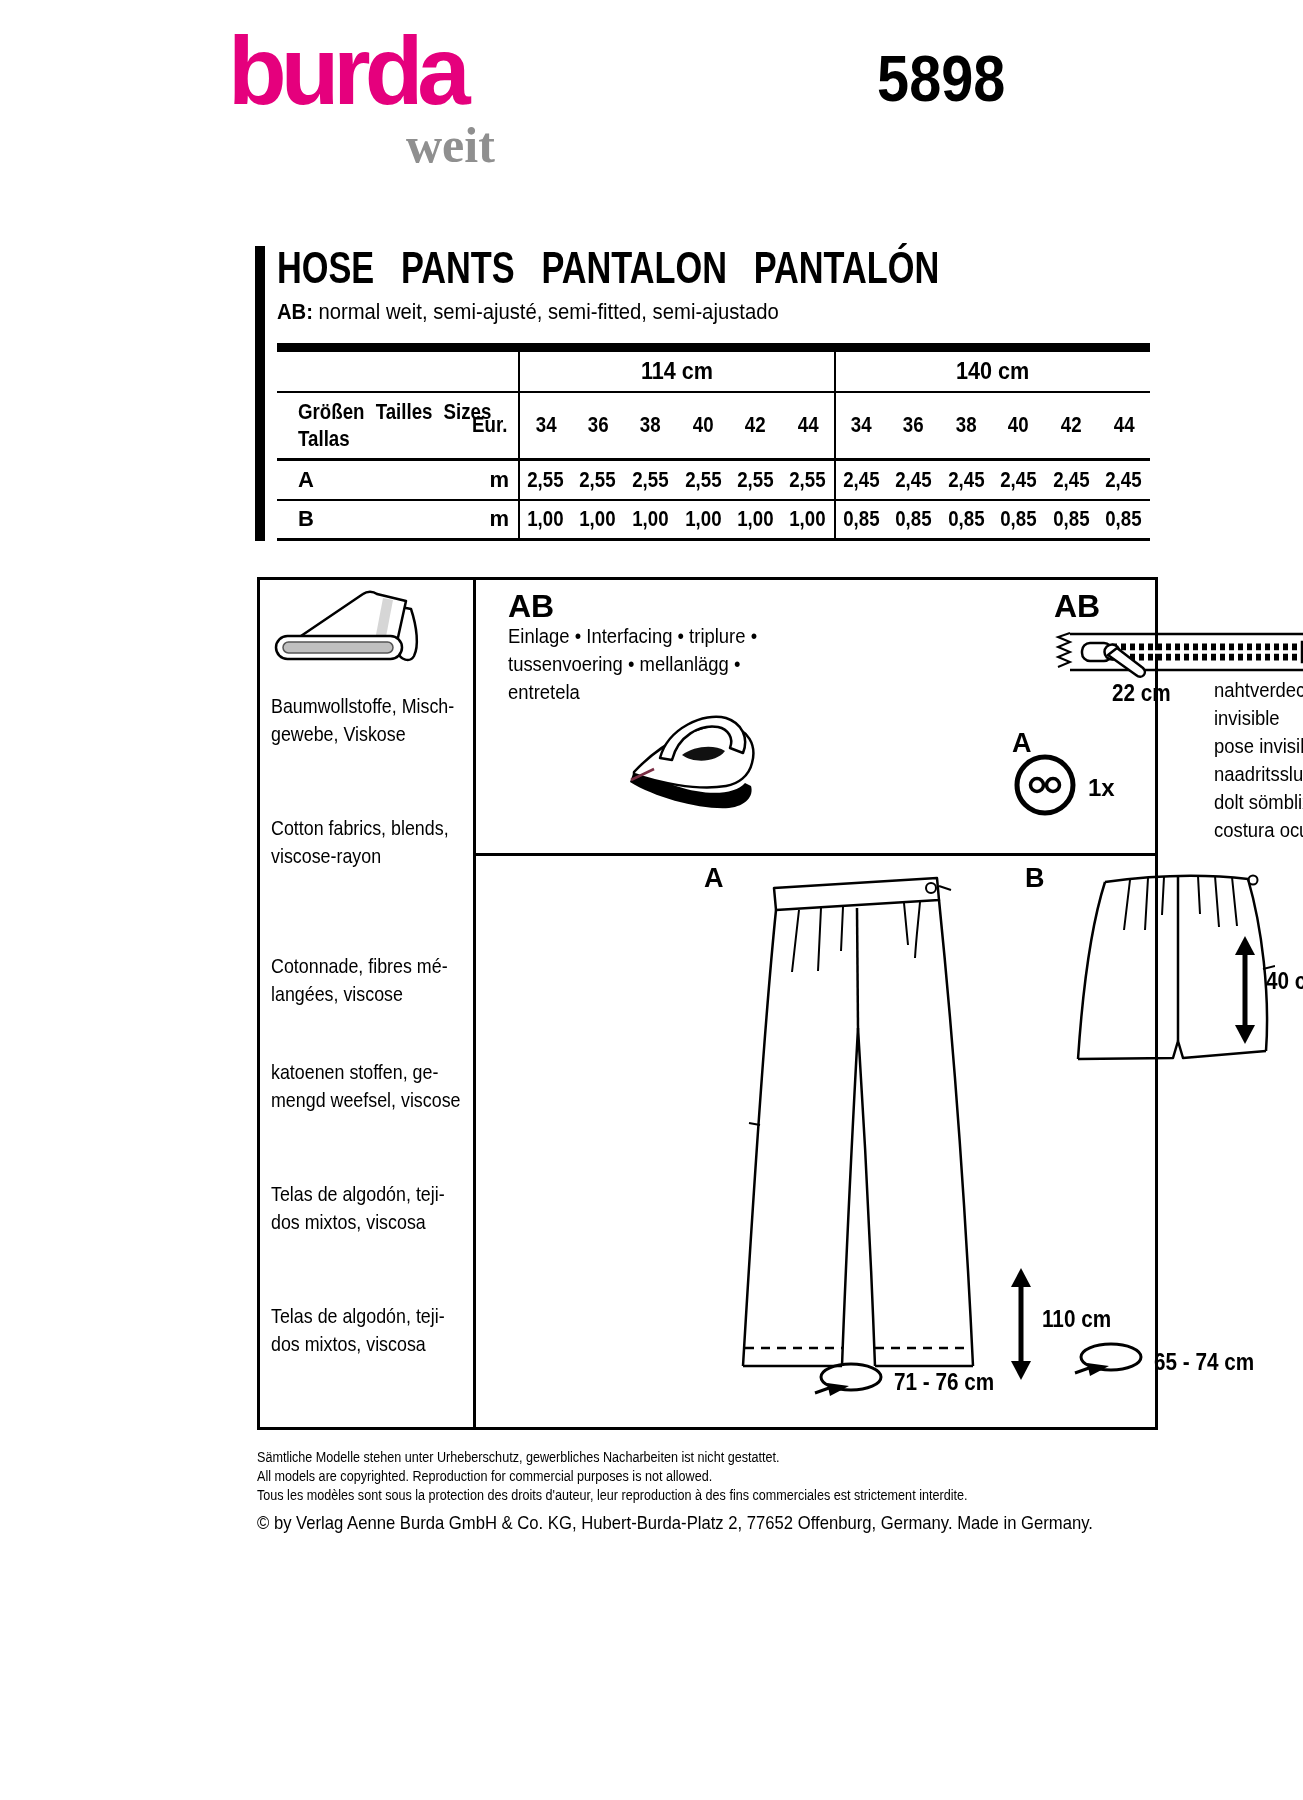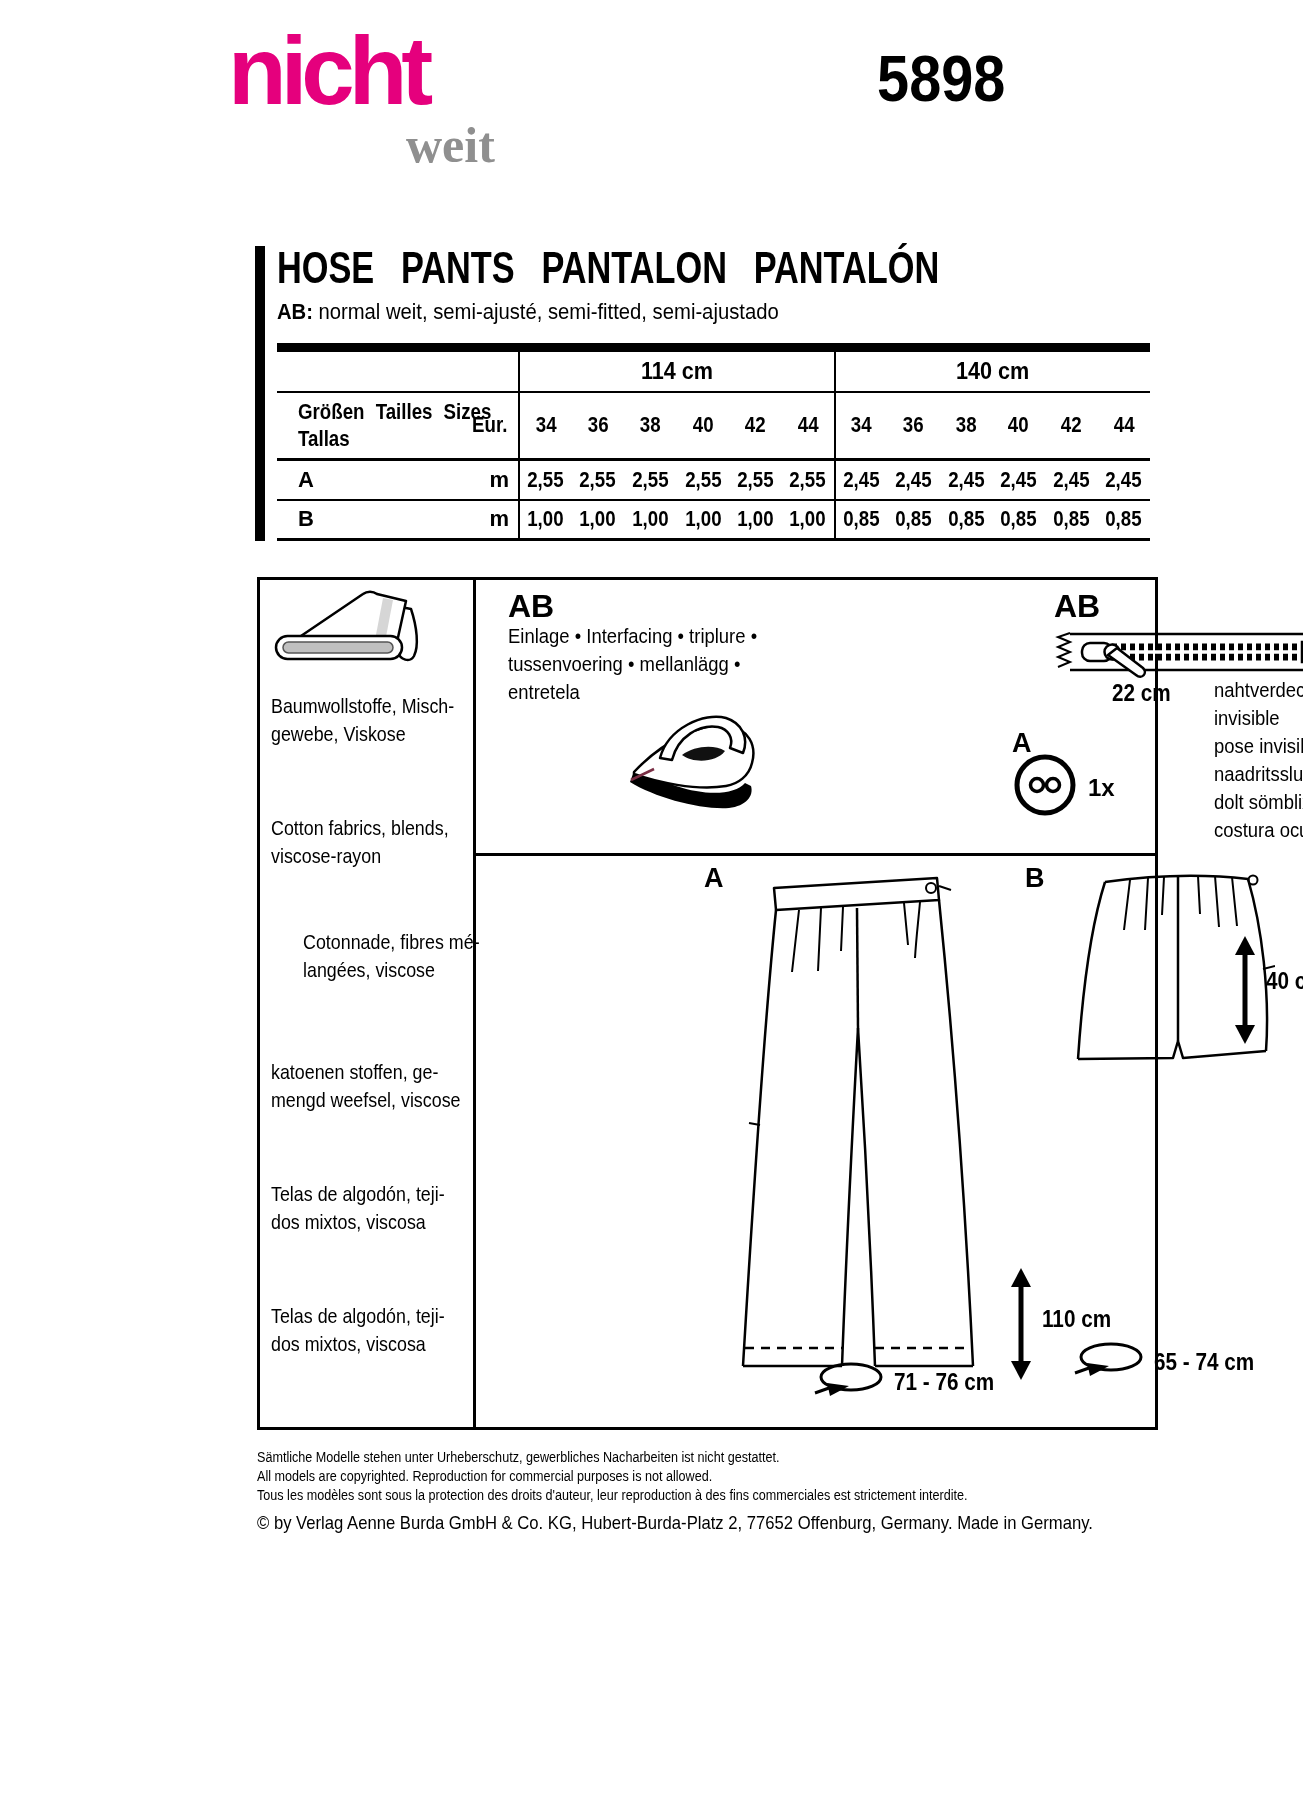--- a/index.html
+++ b/index.html
@@ -48,21 +48,21 @@
 
   .footer-small{font-size:14px;line-height:19px;}
   .footer-copy{font-size:18.5px;margin-top:7px;}
 </style>
 </head>
 <body>
 
 <div class="page">
 
   <div class="abs" style="left:228px;top:28px;width:320px;height:145px;">
-    <div class="logo-main" style="color:#e5007d;">nicht</div>
+    <div class="logo-main" style="color:#e5007d;">burda</div>
     <div class="logo-sub abs" style="left:178px;top:92px;color:#8f8f8f;">weit</div>
   </div>
   <div class="abs pattern-no" style="left:870px;top:28px;width:220px;text-align:left;margin-top:14px;">
     <span class="cx cx90 cxc">5898</span>
   </div>
 
   <div class="abs leftbar-wrap" style="left:255px;top:246px;width:895px;">
     <div class="doc-title">
       <span class="cx cx78">HOSE PANTS PANTALON PANTALÓN</span>
     </div>
@@ -151,21 +151,21 @@
         <rect x="13" y="56" width="110" height="11" rx="5.5" fill="#c0c0c0" stroke="#555" stroke-width="1.5"></rect>
       </svg>
       <div class="abs mat-line" style="left:11px;top:112px;">
         <span class="cx cx85">Baumwollstoffe, Misch-</span><br>
         <span class="cx cx85">gewebe, Viskose</span>
       </div>
       <div class="abs mat-line" style="left:11px;top:234px;">
         <span class="cx cx85">Cotton fabrics, blends,</span><br>
         <span class="cx cx85">viscose-rayon</span>
       </div>
-      <div class="abs mat-line" style="left:11px;top:348px;margin-left:32px;">
+      <div class="abs mat-line" style="left:11px;top:372px;">
         <span class="cx cx85">Cotonnade, fibres mé-</span><br>
         <span class="cx cx85">langées, viscose</span>
       </div>
       <div class="abs mat-line" style="left:11px;top:478px;">
         <span class="cx cx85">katoenen stoffen, ge-</span><br>
         <span class="cx cx85">mengd weefsel, viscose</span>
       </div>
       <div class="abs mat-line" style="left:11px;top:600px;">
         <span class="cx cx85">Telas de algodón, teji-</span><br>
         <span class="cx cx85">dos mixtos, viscosa</span>

